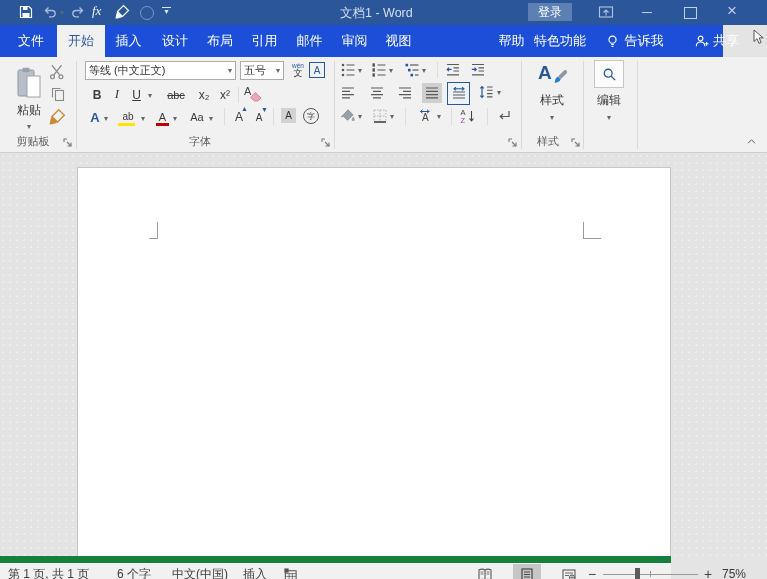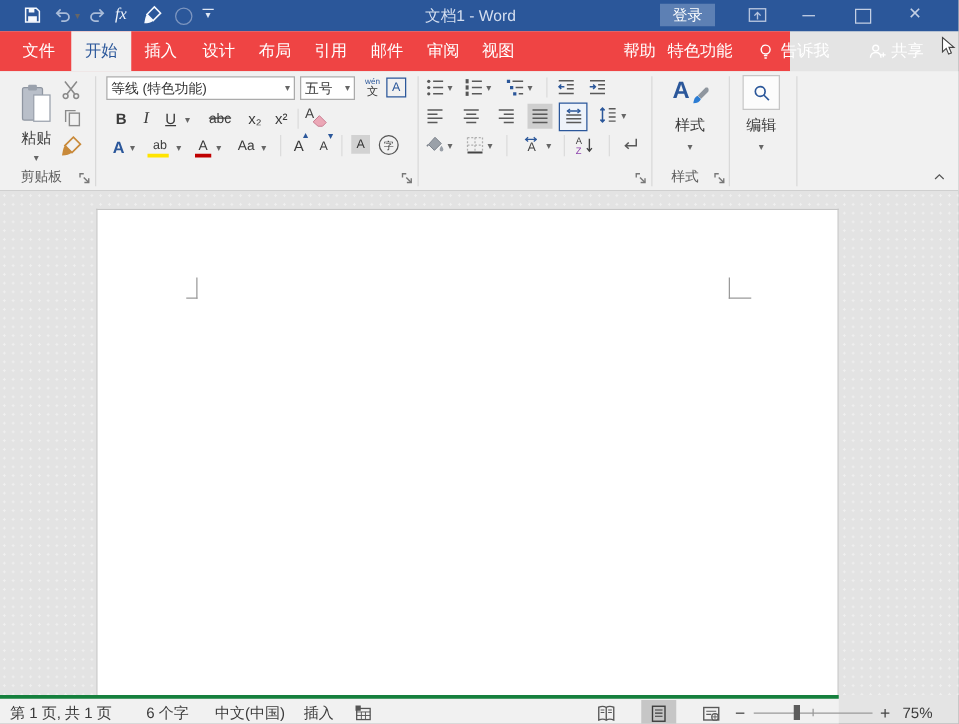--- a/index.html
+++ b/index.html
@@ -12,21 +12,21 @@
   .tb-ic{color:#f5f8fd;width:16px;height:16px;}
   .tb-dim{color:#9db1d4;}
   .qat-fx{color:#eef3fb;font-family:"Liberation Serif","DejaVu Serif",serif;
           font-style:italic;font-size:13px;}
   .title{color:#d5dff0;font-size:12.5px;white-space:nowrap;}
   .signin{background:#5d80b4;color:#fff;font-size:12px;line-height:18px;
           text-align:center;cursor:default;}
   .winctl{color:#c3cfe4;font-size:14px;line-height:18px;text-align:center;}
   .maxbox{width:11px;height:10px;border:1px solid #c3cfe4;}
   
-  .tabrow{left:0;top:25px;width:632px;height:32px;background:#ef4444;}
+  .tabrow{left:0;top:25px;width:723px;height:32px;background:#1d4ed8;}
   .tab{position:absolute;top:0;height:32px;line-height:32px;text-align:center;
        color:#fff;font-size:13px;cursor:default;white-space:nowrap;}
   .tab.active{background:#f1f1f1;color:#2b579a;}
   
   .ribbon{left:0;top:57px;width:767px;height:96px;background:#f1f1f1;
           border-bottom:1px solid #cfcfcf;box-sizing:border-box;}
   .rsep{position:absolute;top:4px;width:1px;height:88px;background:#d9d9d9;}
   .grplabel{position:absolute;bottom:3px;font-size:11px;color:#5e5e5e;
             text-align:center;white-space:nowrap;}
   .launch{position:absolute;bottom:4px;width:11px;height:11px;color:#777;}
@@ -58,21 +58,21 @@
            background-image:radial-gradient(#efefef 1px,transparent 1px);
            background-size:7px 7px;}
   .page{position:absolute;left:77px;top:14px;width:594px;height:389px;background:#fff;
         border:1px solid #c6c6c6;border-bottom:none;box-sizing:border-box;}
   .markTL{position:absolute;left:71px;top:54px;width:8px;height:16px;
           border-right:1px solid #9a9a9a;border-bottom:1px solid #9a9a9a;}
   .markTR{position:absolute;left:505px;top:54px;width:17px;height:16px;
           border-left:1px solid #9a9a9a;border-bottom:1px solid #9a9a9a;}
   
   .statusbar{left:0;top:556px;width:671px;height:23px;background:#f1f1f1;
-             border-top:3px solid #15803d;box-sizing:border-box;font-size:12px;color:#3b3b3b;}
+             border-top:7px solid #15803d;box-sizing:border-box;font-size:12px;color:#3b3b3b;}
   .st{position:absolute;top:0;height:22px;line-height:22px;white-space:nowrap;}
   .viewbtn{position:absolute;top:1px;width:28px;height:21px;display:flex;
            align-items:center;justify-content:center;}
   .viewbtn.sel{background:#c6c6c6;}
   .ztrack{position:absolute;top:11px;height:1px;background:#999;}
   .zthumb{position:absolute;top:5px;width:5px;height:12px;background:#5c5c5c;}
   .znotch{position:absolute;top:8px;width:1px;height:6px;background:#999;}
 </style>
 </head>
 <body>
@@ -323,21 +323,21 @@
         <svg class="ic18" style="color:#c98a3a">
           <use href="#i-brush"></use>
         </svg>
       </div>
     <div class="grplabel" style="left:0;width:66px">剪贴板</div>
     <svg class="launch" style="left:62px">
         <use href="#i-launcher"></use>
       </svg>
 
     <div class="combo" style="left:85px;top:4px;width:151px;height:19px">
-      <span>等线 (特色功能)</span>
+      <span>等线 (中文正文)</span>
       <span class="dd">▾</span>
     </div>
     <div class="combo" style="left:240px;top:4px;width:44px;height:19px">
       <span>五号</span>
       <span class="dd">▾</span>
     </div>
     <div class="btn pinyin" style="left:288px;top:4px;width:20px;height:19px">
       <span class="top">wén</span>
       <span class="bot">文</span>
     </div>
@@ -383,20 +383,21 @@
       <span>A</span>
       <span style="position:absolute;right:-2px;top:-4px;font-size:7px;color:#2b579a">▼</span>
     </div>
     <div class="vline" style="left:273px;top:51px;height:17px"></div>
     <div class="btn" style="left:281px;top:51px">
         <span class="shadeA">A</span>
       </div>
     <div class="btn" style="left:303px;top:51px">
         <span class="circleZ">字</span>
       </div>
+    <div class="grplabel" style="left:85px;width:230px">字体</div>
     <svg class="launch" style="left:320px">
         <use href="#i-launcher"></use>
       </svg>
 
     <div class="btn" style="left:340px;top:5px">
         <svg class="ic16">
           <use href="#i-bullets"></use>
         </svg>
       </div>
     <div class="abs dd" style="left:358px;top:10px">▾</div>

